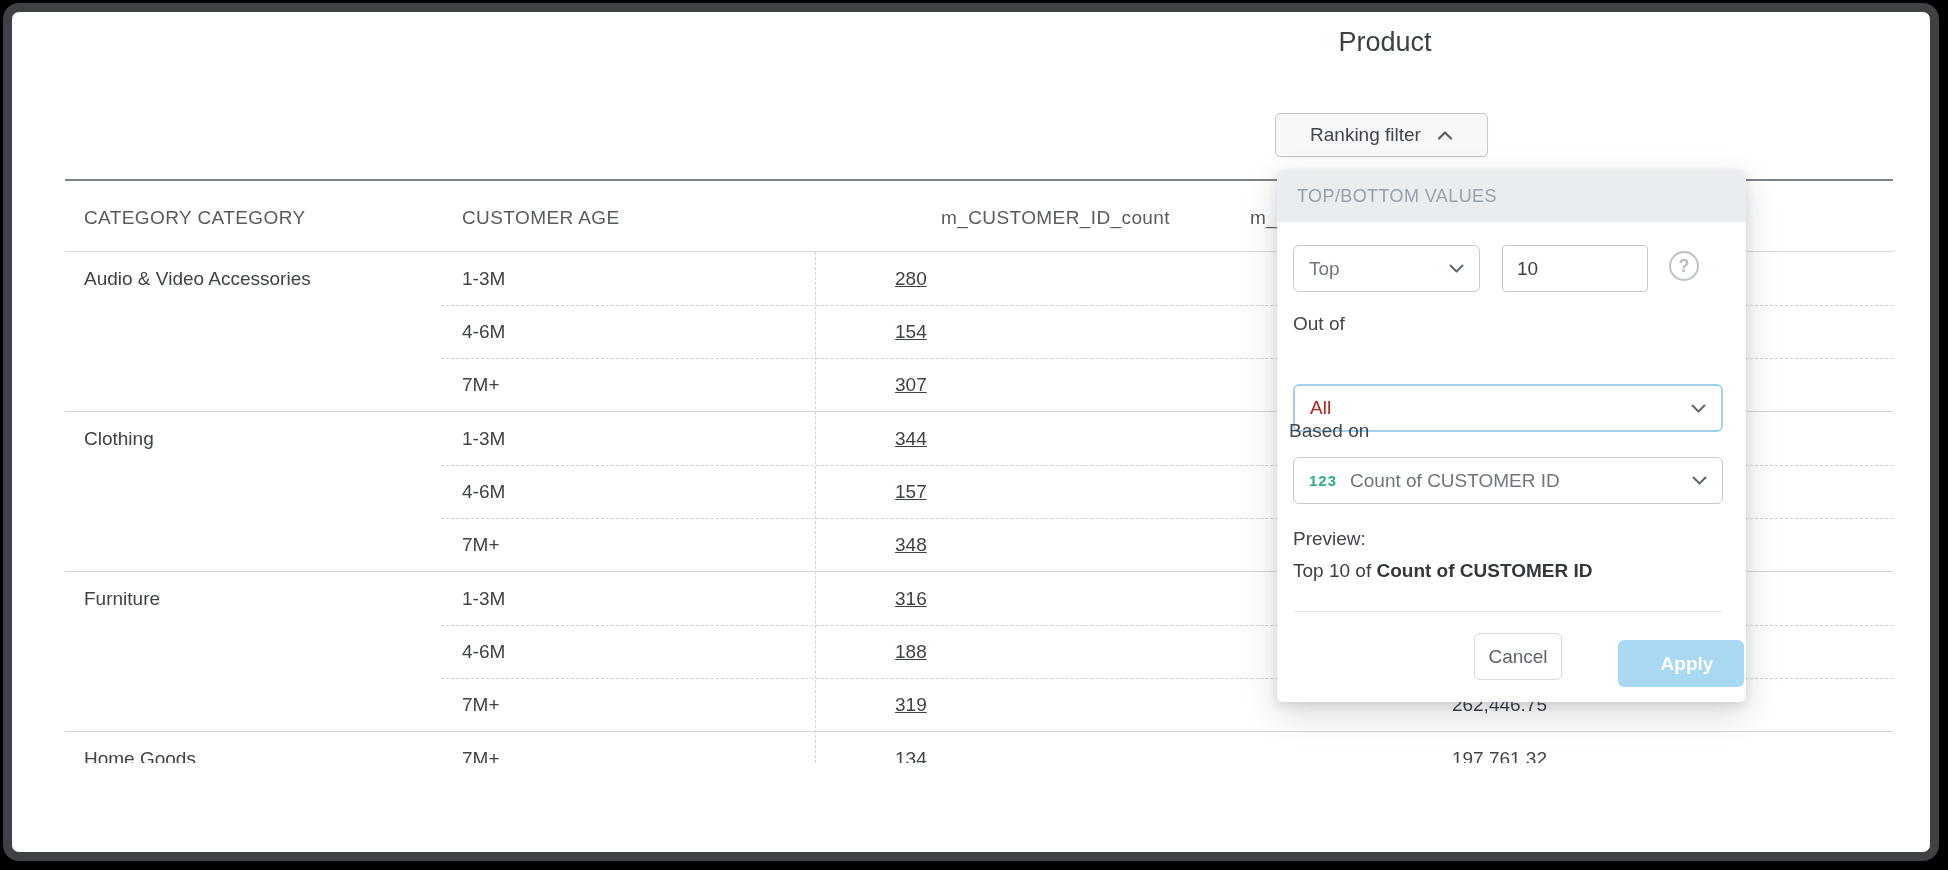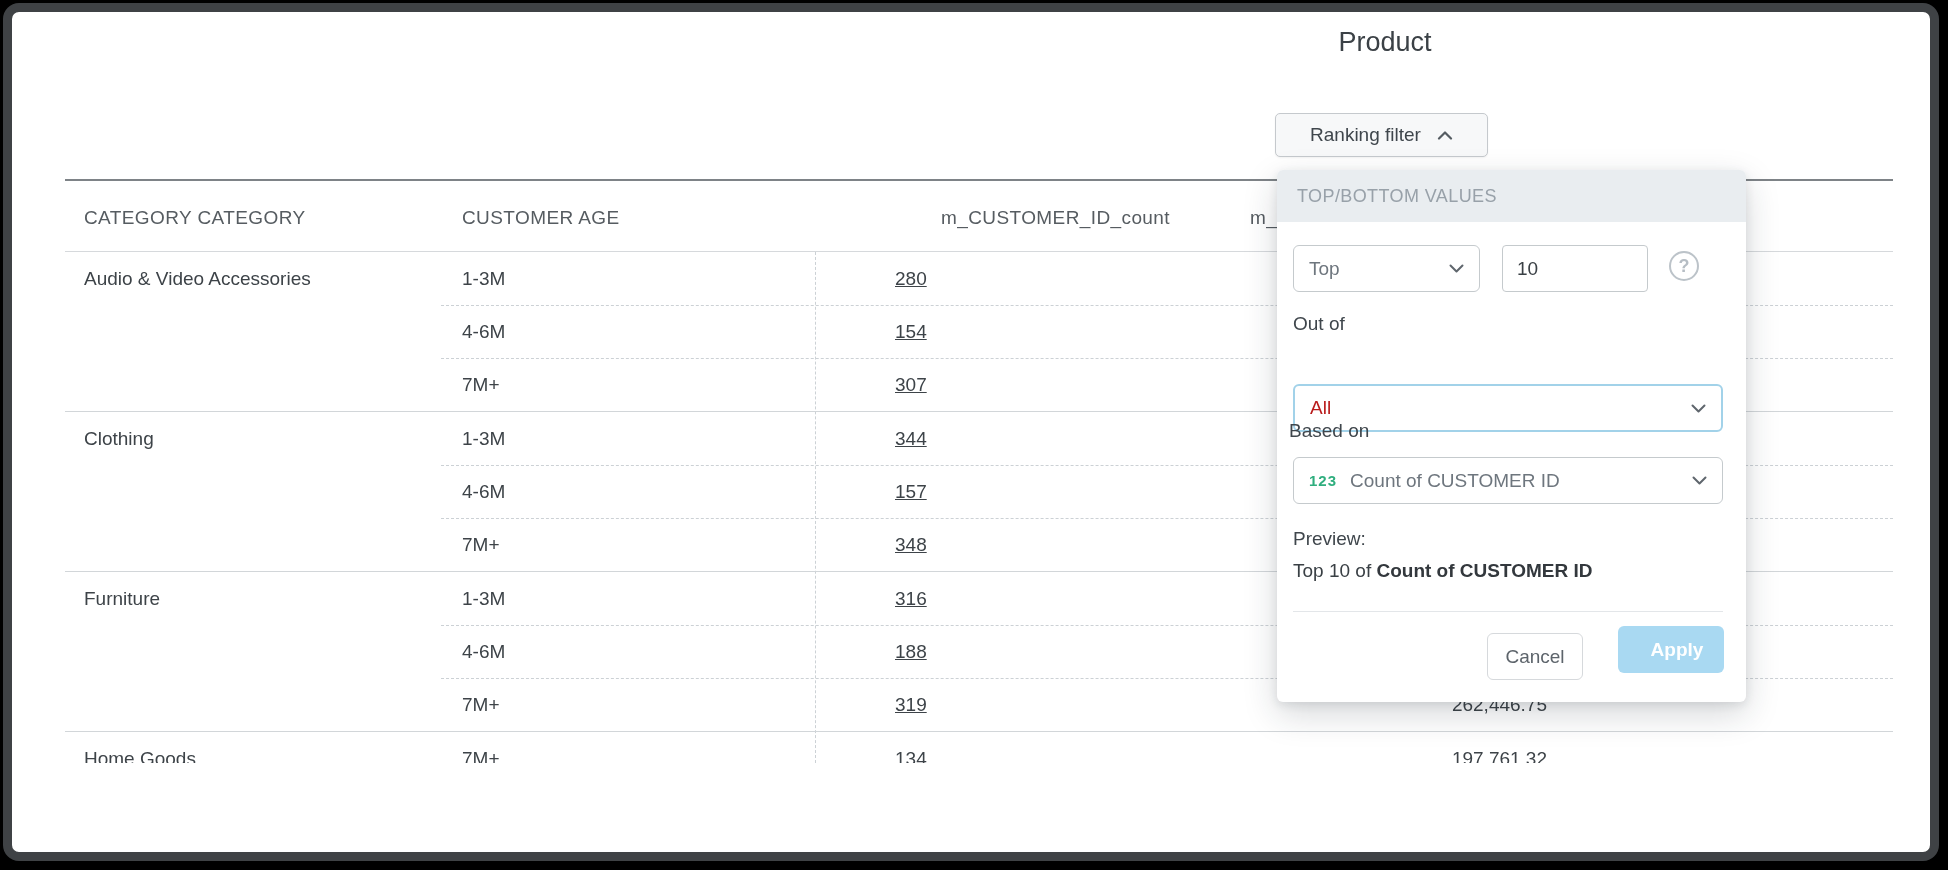--- a/index.html
+++ b/index.html
@@ -57,22 +57,22 @@
   .sel-all{left:16px;top:179px;width:430px;height:48px;border:2px solid #a2d2e9;color:#b91c1c;margin-top:35px;}
   .lbl-based{left:12px;top:250px;}
   .sel-based{left:16px;top:287px;width:430px;height:47px;gap:13px;justify-content:flex-start;}
   .num-ico{color:#2fae7e;font-size:15px;letter-spacing:1px;font-weight:bold;}
   .sel-based .sel-text{flex:1;}
   .lbl-preview{left:16px;top:358px;}
   .preview-line{left:16px;top:390px;font-size:19px;color:#3a4045;white-space:nowrap;}
   .preview-line b{color:#33383d;}
   .divider{left:16px;top:441px;width:430px;border-top:1px solid #e3e6e9;}
   .btn{display:flex;align-items:center;justify-content:center;font-size:19px;border-radius:6px;cursor:pointer;}
-  .btn-cancel{left:210px;top:463px;width:96px;height:47px;background:#fff;border:1px solid #d6d9dc;color:#5d646b;}
-  .btn-apply{left:341px;top:456px;width:106px;height:47px;background:#a9d9f2;border:none;color:#fff;font-weight:bold;padding-left:12px;}
+  .btn-cancel{left:197px;top:463px;width:88px;height:47px;background:#fff;border:1px solid #d6d9dc;color:#5d646b;}
+  .btn-apply{left:341px;top:470px;width:126px;height:47px;background:#a9d9f2;border:none;color:#fff;font-weight:bold;padding-left:12px;}
   .chev{flex:none;}
 </style>
 </head>
 <body>
 
 <div class="stage">
   <div class="page"></div>
 
   <div class="title">Product</div>
 

